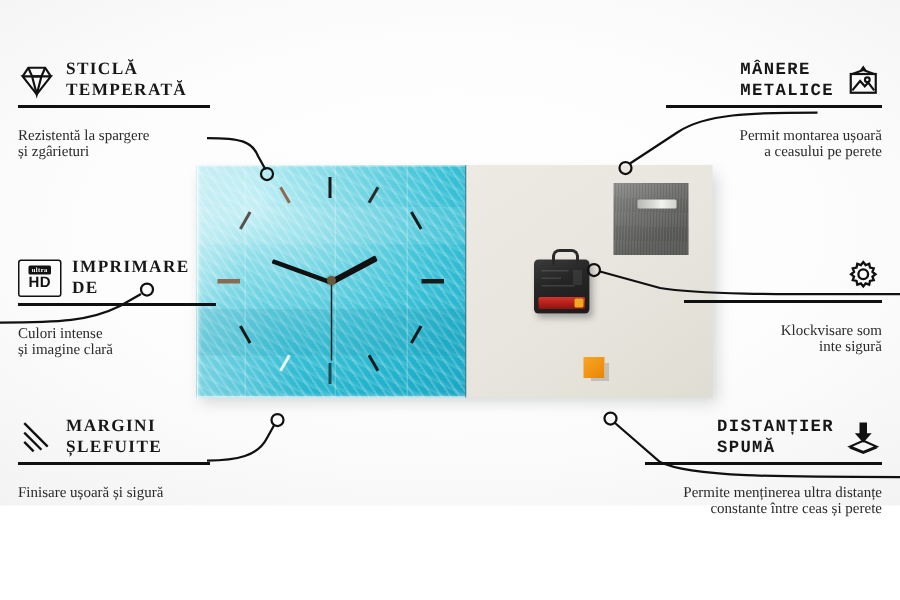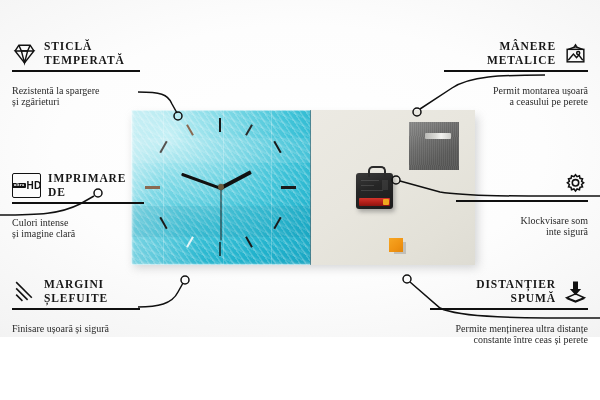--- a/index.html
+++ b/index.html
@@ -105,32 +105,32 @@
   
   .callout{position:absolute;}
   .callout .head{display:flex;align-items:center;gap:7px;}
   .callout.right .head{justify-content:flex-end;}
   .title{
     font-family:"Liberation Serif",serif;
     font-weight:700;font-size:11.5px;letter-spacing:.9px;
     color:#171717;line-height:13.5px;text-transform:uppercase;
   }
   .callout.left .title{text-align:left;}
-  .callout.right .title{text-align:right;}
+  .callout.right .title{text-align:left;font-family:Liberation Mono, monospace;}
   .rule{height:1.6px;background:#101010;margin-top:3px;}
   .sub{
     font-size:10px;line-height:11px;color:#2a2a2a;margin-top:13px;
     font-family:Liberation Serif, serif;
   }
   .callout.right .sub{text-align:right;}
   .ico{width:25px;height:25px;flex:0 0 25px;color:#111;}
   .ico svg{display:block;width:100%;height:100%;}
   .hd-badge{
     width:27px;height:23px;border:1.6px solid #111;border-radius:2px;
-    display:flex;flex-direction:row;align-items:center;justify-content:center;
+    display:flex;flex-direction:column;align-items:center;justify-content:center;
     flex:0 0 27px;line-height:1;
   }
   .hd-badge .u{font-size:4.4px;font-weight:700;letter-spacing:.3px;
     background:#111;color:#fff;padding:.5px 2px;border-radius:1px;}
   .hd-badge .h{font-size:10px;font-weight:700;letter-spacing:.2px;color:#111;margin-top:1px;
     font-family:"Liberation Sans",sans-serif;}
 
   #leaders{position:absolute;left:0;top:0;width:600px;height:400px;pointer-events:none;}
 </style>
 </head>

